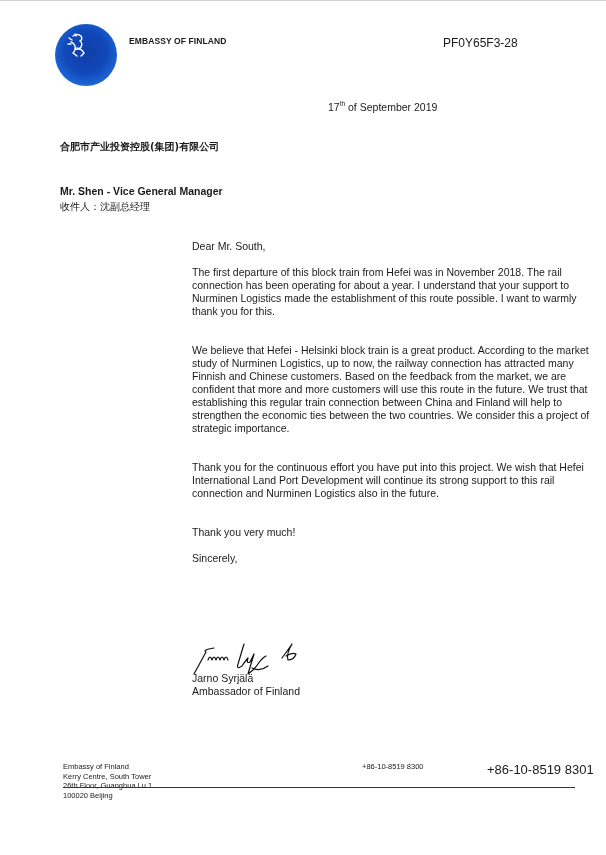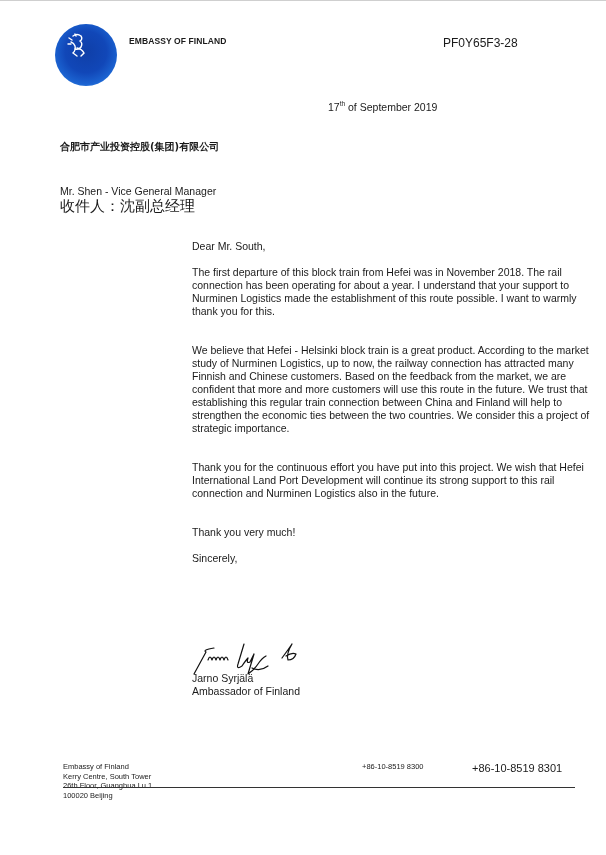--- a/index.html
+++ b/index.html
@@ -9,29 +9,29 @@
     .logo { position: absolute; left: 55px; top: 24px; width: 62px; height: 62px; border-radius: 50%;
             background: radial-gradient(circle at 50% 45%, #0f3fa8 0%, #1147b8 45%, #1b63d1 70%, #3d8fe6 88%, #7db8f2 100%); }
     .logo svg { position: absolute; left: 10px; top: 8px; }
     .org { position: absolute; left: 129px; top: 36px; font-size: 8.5px; font-weight: bold; letter-spacing: 0.1px; }
     .ref { position: absolute; left: 443px; top: 36px; font-size: 12px; }
     .date { position: absolute; left: 328px; top: 100px; font-size: 10.5px; }
     .date sup { font-size: 6.5px; }
     .recip { position: absolute; left: 60px; top: 139px; font-size: 10.5px; font-weight: bold; line-height: 15px; }
     .recip .cn { font-family: "DejaVu Sans", sans-serif; font-size: 10px; text-align: right; }
     .attn { position: absolute; left: 60px; top: 184px; font-size: 10.5px; line-height: 15px; }
-    .attn .b { font-weight: normal; }
-    .attn .cn { font-family: "DejaVu Sans", sans-serif; font-size: 15px; font-weight: normal; }
+    .attn .b { font-weight: bold; }
+    .attn .cn { font-family: "DejaVu Sans", sans-serif; font-size: 10px; font-weight: normal; }
     .body { position: absolute; left: 192px; top: 240px; width: 412px; font-size: 10.5px; line-height: 13px; }
     .body p { margin: 0; }
     .sig { position: absolute; left: 192px; top: 638px; }
     .signame { position: absolute; left: 192px; top: 672px; font-size: 10.5px; line-height: 13px; }
     .foot-addr { position: absolute; left: 63px; top: 762px; font-size: 7.5px; line-height: 9.5px; }
     .foot-tel { position: absolute; left: 362px; top: 762px; font-size: 7.5px; }
-    .foot-fax { position: absolute; left: 472px; top: 762px; font-size: 11px; }
+    .foot-fax { position: absolute; left: 487px; top: 762px; font-size: 13px; }
     .foot-rule { position: absolute; left: 63px; top: 787px; width: 512px; height: 1px; background: #333; }
   </style>
 </head>
 <body>
 
 <div class="topline"></div>
 
 <div class="logo">
   <svg width="24" height="28" viewBox="0 0 24 28">
     <g fill="none" stroke="#ffffff" stroke-width="1.4" stroke-linecap="round">

